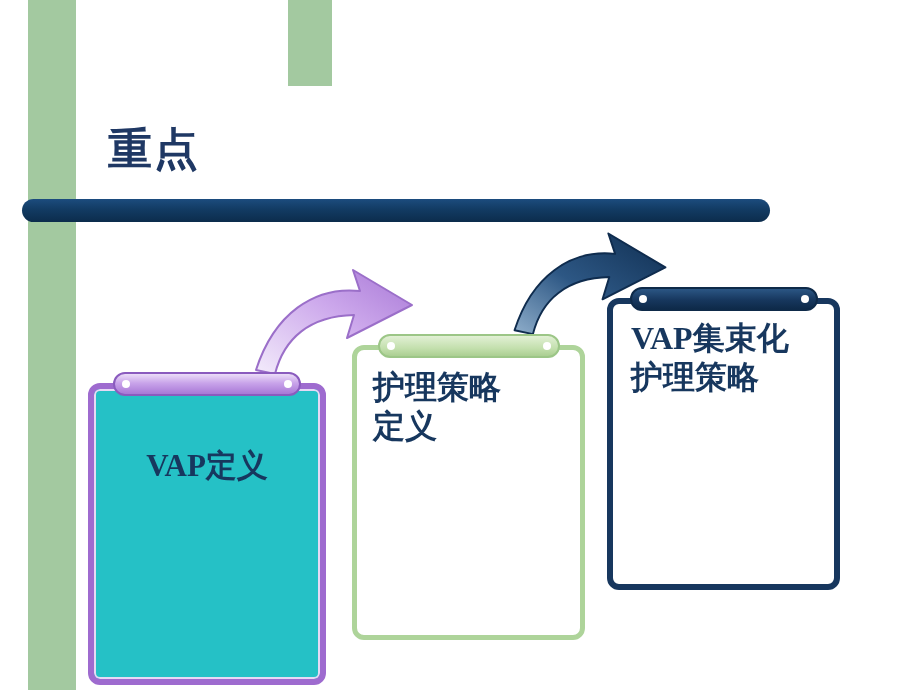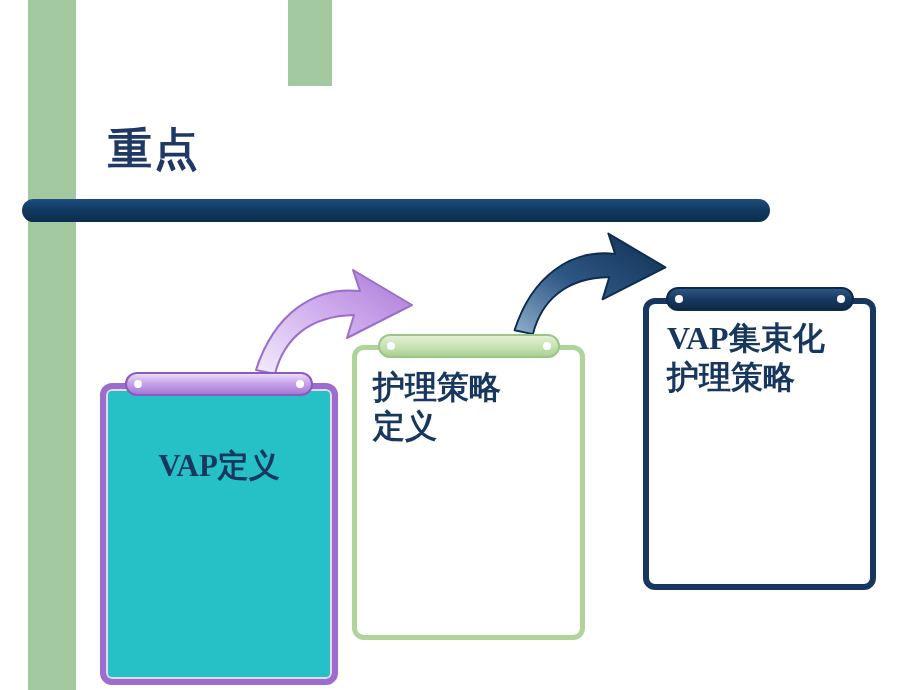--- a/index.html
+++ b/index.html
@@ -43,35 +43,34 @@
     border-radius: 13px;
     background: linear-gradient(180deg, #1C4C7E 0%, #123B63 45%, #0C2C4C 100%);
   }
 
   
   .clipboard {
     box-sizing: border-box;
     border-radius: 12px;
   }
   .cb1 {
-    left: 100px; top: 383px; width: 238px; height: 302px;
+    left: 88px; top: 383px; width: 238px; height: 302px;
     background: #25C1C6;
     border: 6px solid #9E6BCF;
     box-shadow: 0 0 0 2px #E6D9F5 inset;
   }
   .cb2 {
     left: 352px; top: 345px; width: 233px; height: 295px;
     background: #FFFFFF;
     border: 5px solid #AED49A;
   }
   .cb3 {
     left: 607px; top: 298px; width: 233px; height: 292px;
     background: #FFFFFF;
     border: 6px solid #17375E;
-    margin-left: 36px;
   }
   .clip {
     position: absolute;
     left: 50%;
     transform: translateX(-50%);
     height: 24px;
     border-radius: 13px;
     display: flex;
     align-items: center;
     justify-content: space-between;

